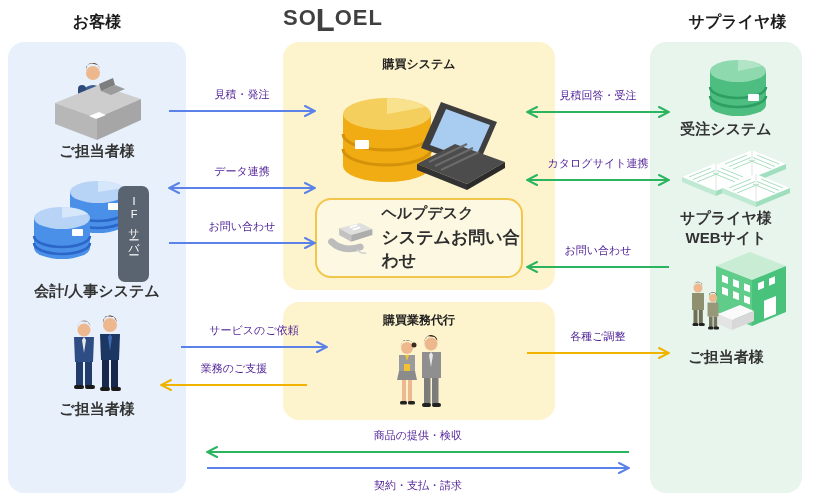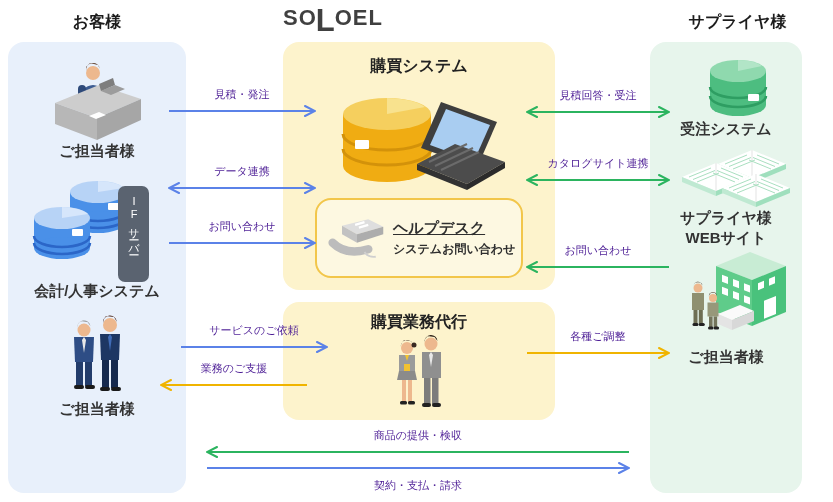--- a/index.html
+++ b/index.html
@@ -18,28 +18,28 @@
         align-items:flex-start;color:#404040;font-weight:bold;letter-spacing:1px;}
   .logo .p{font-size:22px;line-height:28px;}
   .logo .big{font-size:31px;line-height:28px;position:relative;top:3px;margin:0 -1px;}
   .ilabel{position:absolute;left:0;width:100%;text-align:center;font-size:15px;
           font-weight:bold;color:#333;white-space:nowrap;}
   .ilabel.two{line-height:1.35;}
   .icon{position:absolute;display:block;}
   .if-tag{position:absolute;left:110px;top:144px;height:96px;box-sizing:border-box;
           background:#5a6370;color:#fff;border-radius:7px;writing-mode:vertical-rl;
           text-orientation:upright;font-size:11px;letter-spacing:1px;padding:9px 8px;}
-  .box-title{position:absolute;left:0;width:100%;text-align:center;font-size:16px;
+  .box-title{position:absolute;left:0;width:100%;text-align:center;font-size:12px;
              font-weight:bold;color:#222;}
   .helpdesk{position:absolute;left:32px;top:156px;width:208px;height:80px;box-sizing:border-box;
             background:#fdf8e1;border:2px solid #f2c64a;border-radius:16px;display:flex;
             align-items:center;padding-left:10px;}
   .hd-texts{display:flex;flex-direction:column;margin-left:6px;}
-  .hd-title{font-size:15px;font-weight:bold;color:#2f2f2f;text-decoration:underline;}
-  .hd-sub{font-size:12px;font-weight:bold;color:#2f2f2f;margin-top:3px;}
+  .hd-title{font-size:15px;font-weight:bold;color:#2f2f2f;}
+  .hd-sub{font-size:17px;font-weight:bold;color:#2f2f2f;margin-top:3px;}
   .gap-arrow{position:absolute;text-align:center;}
   .arrow-label{font-size:11px;color:#4c1d95;height:18px;line-height:18px;white-space:nowrap;}
   .gap-arrow svg{display:block;}
   .c-blue{color:#5b82e8;} .c-green{color:#2bb45f;} .c-orange{color:#f0b400;}
 </style>
 </head>
 <body>
 
 <div class="canvas">
 

